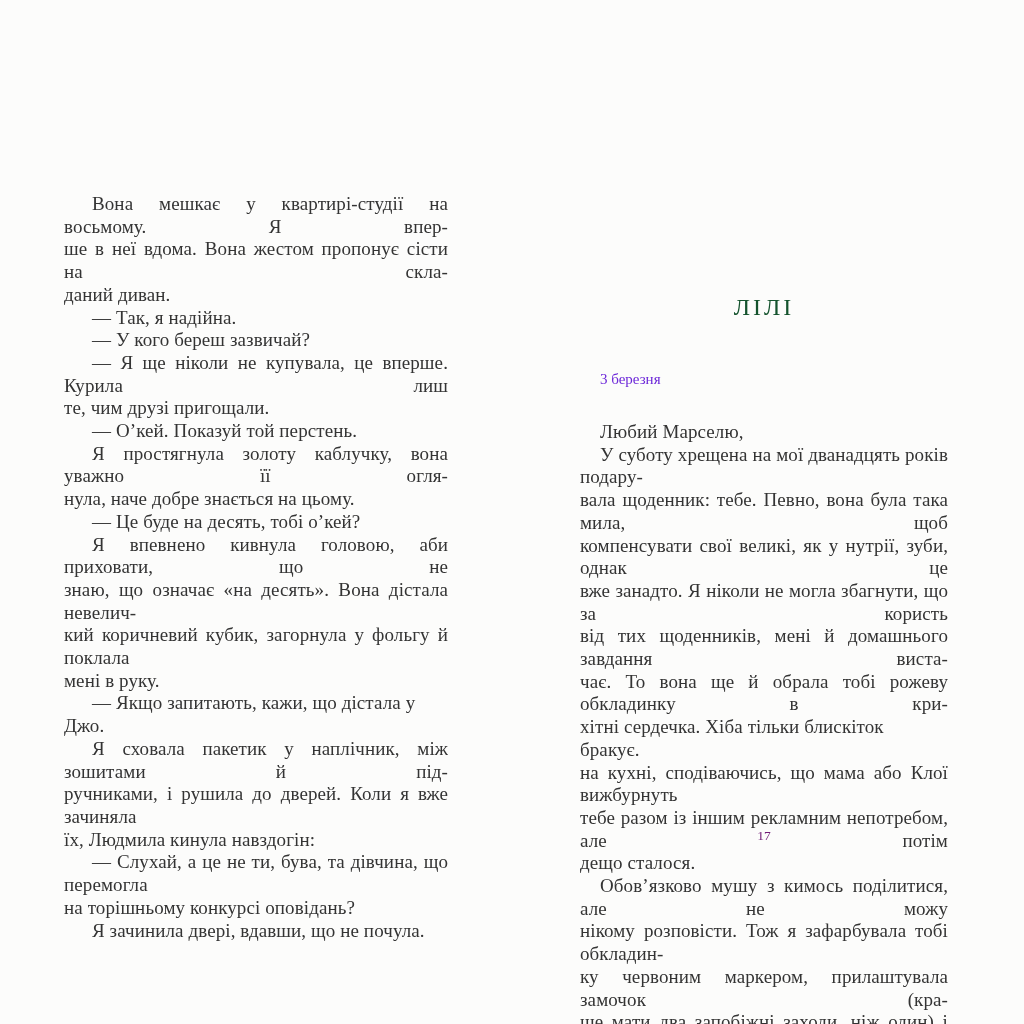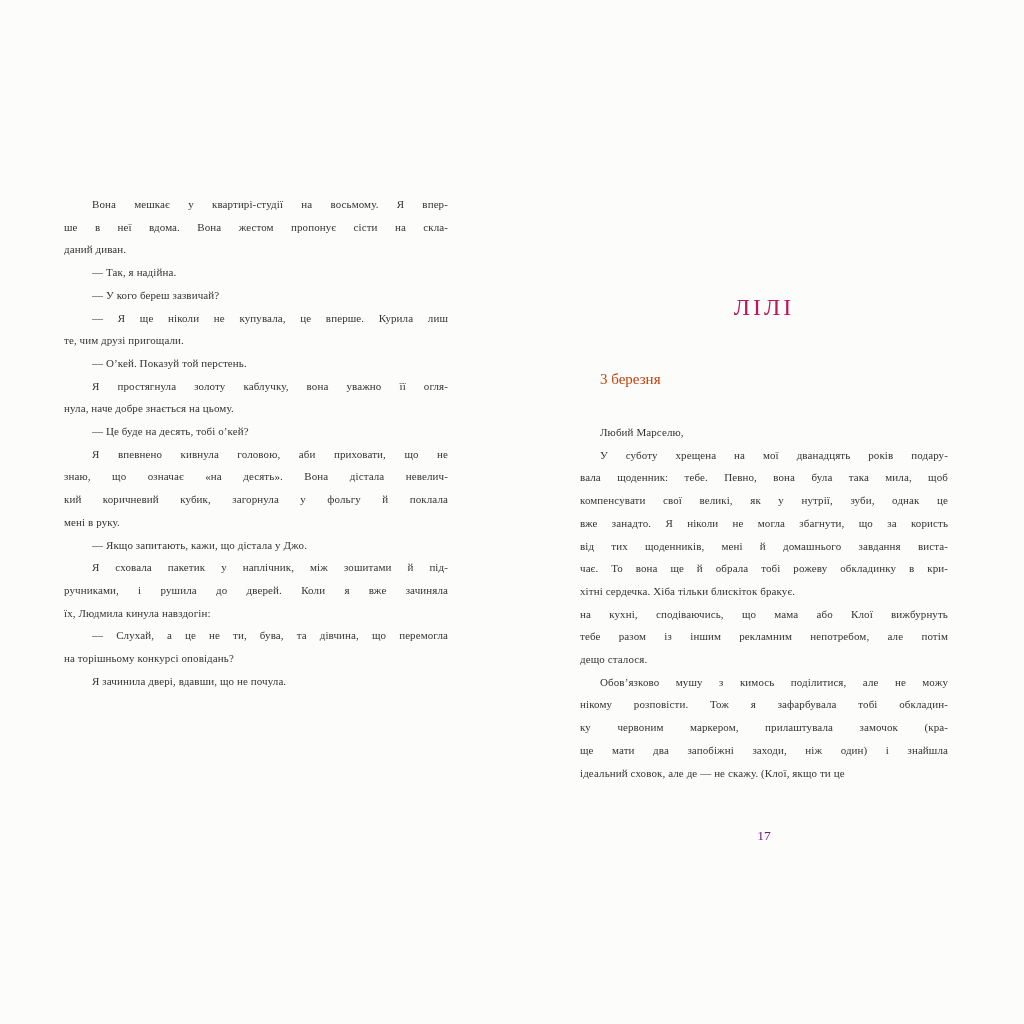--- a/index.html
+++ b/index.html
@@ -26,21 +26,21 @@
   }
   .right-body {
     left: 580px;
     top: 421px;
     width: 368px;
   }
   .paragraph {
     margin: 0;
   }
   .line {
-    font-size: 11px;
+    font-size: 19px;
     line-height: 22.7px;
     white-space: normal;
     letter-spacing: 0.1px;
   }
   .line.indent {
     text-indent: 28px;
   }
   .right-body .line.indent {
     text-indent: 20px;
   }
@@ -51,29 +51,29 @@
   .chapter-title {
     position: absolute;
     left: 580px;
     top: 294px;
     width: 368px;
     margin: 0;
     text-align: center;
     font-size: 24px;
     font-weight: normal;
     letter-spacing: 3px;
-    color: #be185d;
+    color: #14532d;
   }
   .date-heading {
     position: absolute;
     left: 600px;
     top: 368px;
     font-size: 15px;
     line-height: 22.7px;
-    color: #c2410c;
+    color: #6d28d9;
   }
   .page-number {
     position: absolute;
     left: 580px;
     top: 828px;
     width: 368px;
     text-align: center;
     font-size: 13.5px;
     color: #701a75;
   }

